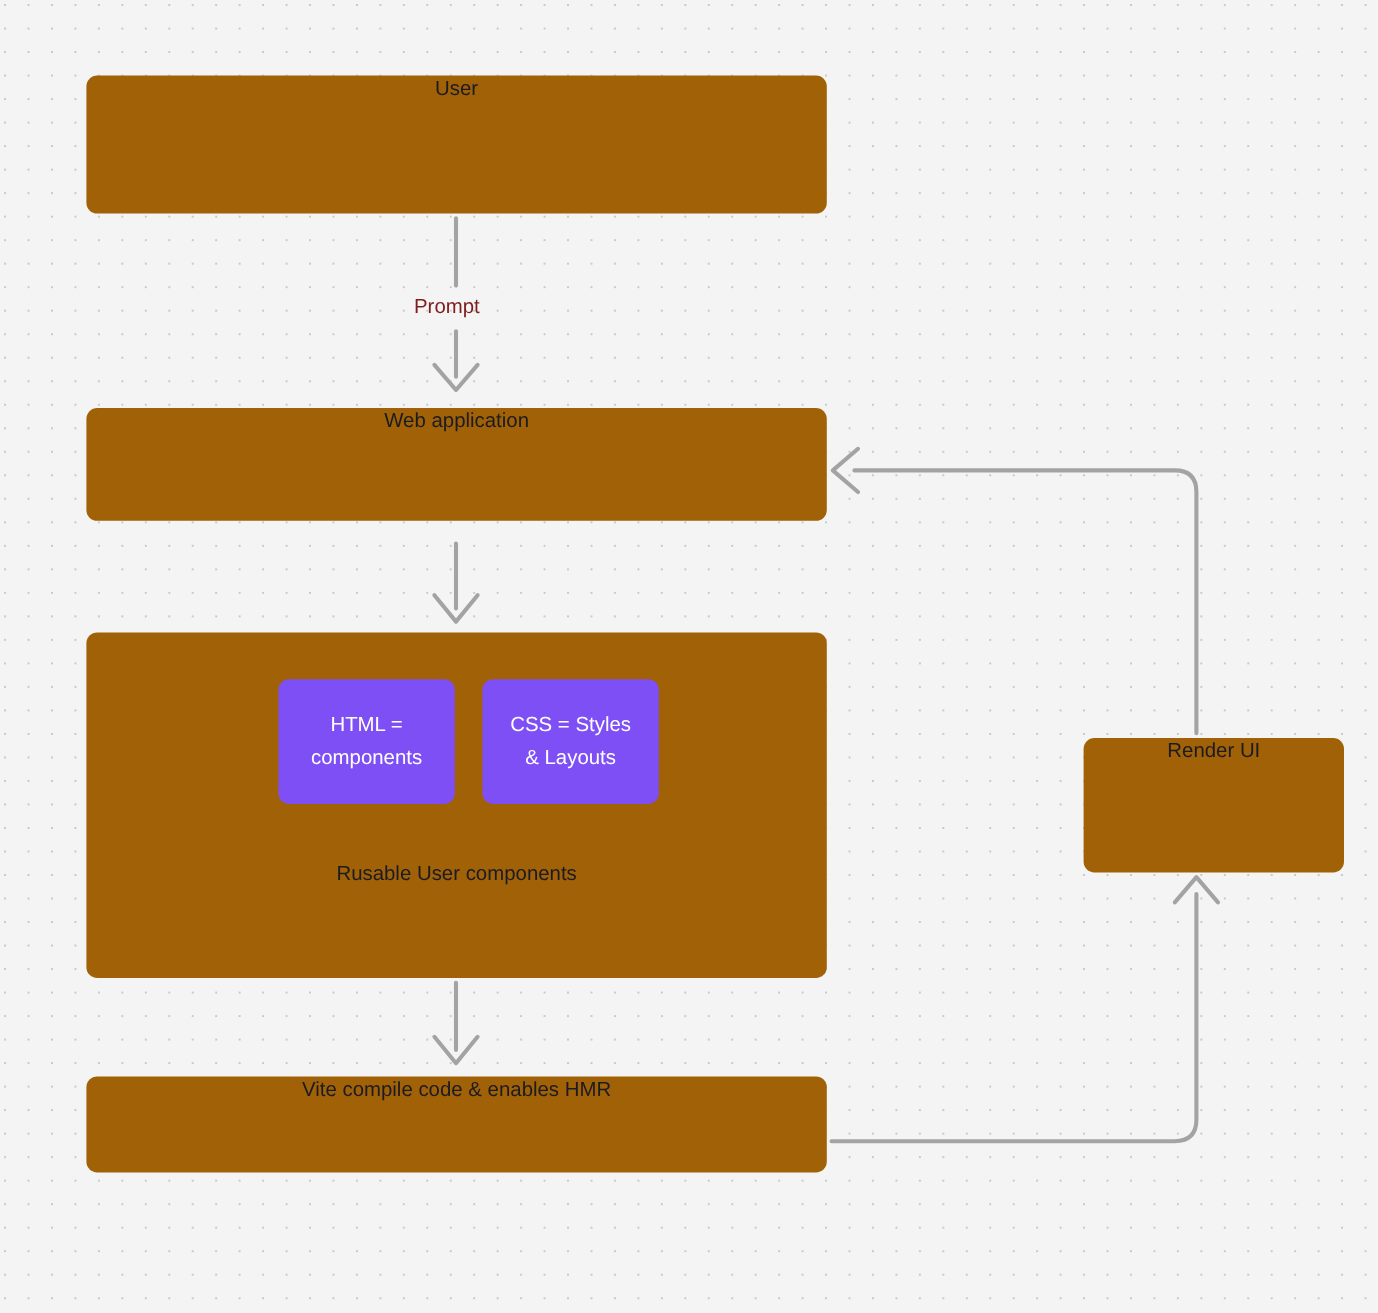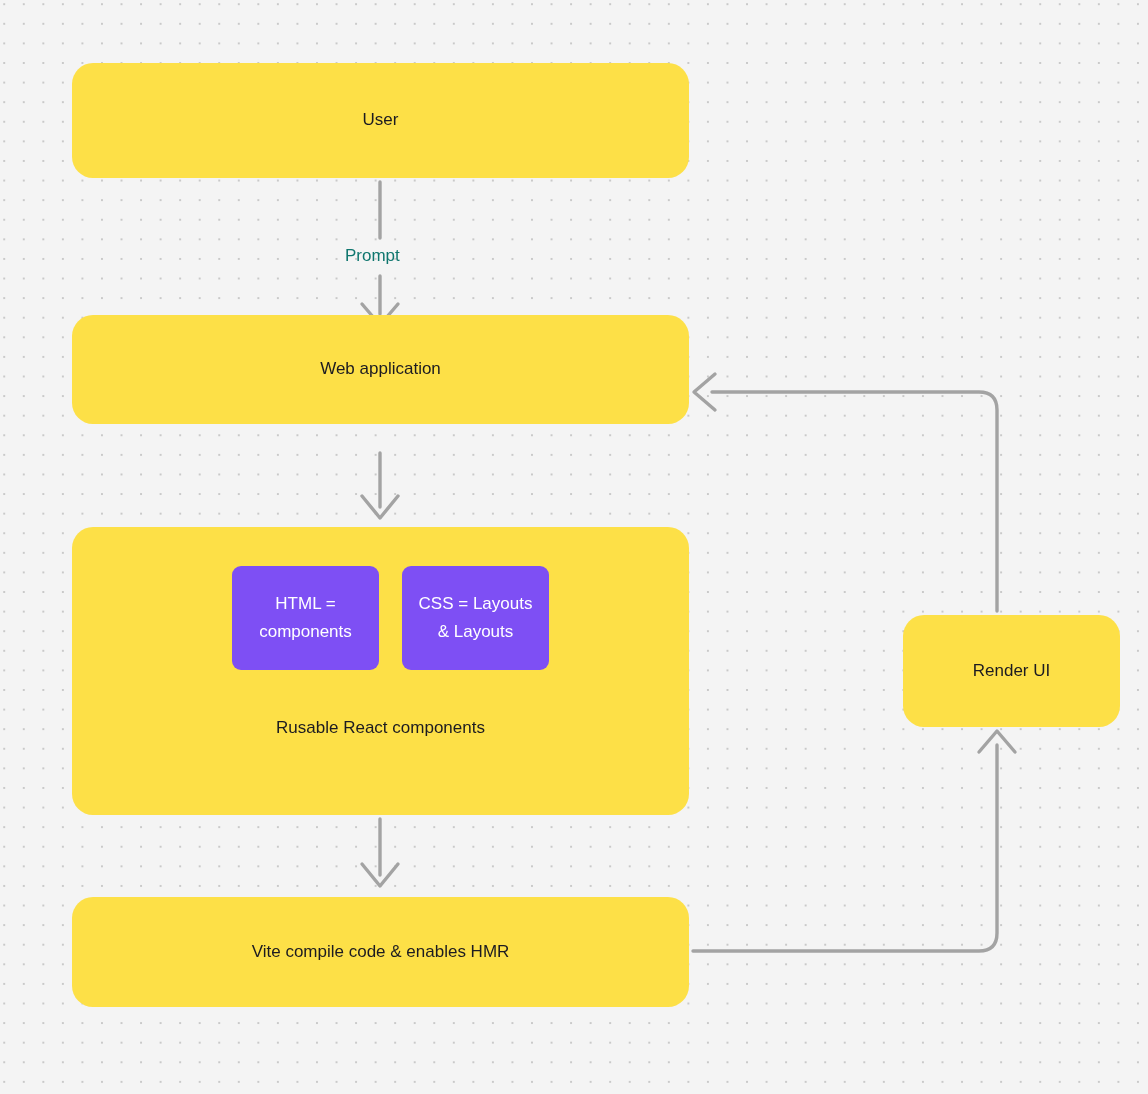--- a/index.html
+++ b/index.html
@@ -23,38 +23,38 @@
   #canvas {
     position: absolute;
     inset: 0;
     width: 1148px;
     height: 1094px;
   }
 
   
   .node {
     position: absolute;
-    background: #fde047;
-    border-radius: 21px;
+    background: #a16207;
+    border-radius: 9px;
     display: flex;
-    align-items: center;
+    align-items: flex-start;
     justify-content: center;
     color: #1c1b21;
     font-size: 17px;
     line-height: 1.35;
     text-align: center;
     z-index: 3;
   }
 
   
   #node-user          { left: 72px;  top: 63px;  width: 617px; height: 115px; }
-  #node-web-app       { left: 72px;  top: 315px; width: 617px; height: 109px; }
+  #node-web-app       { left: 72px;  top: 340px; width: 617px; height: 94px; }
   #node-components    { left: 72px;  top: 527px; width: 617px; height: 288px;
                         display: block; }
-  #node-vite          { left: 72px;  top: 897px; width: 617px; height: 110px; }
+  #node-vite          { left: 72px;  top: 897px; width: 617px; height: 80px; }
   #node-render-ui     { left: 903px; top: 615px; width: 217px; height: 112px; }
 
   
   .chips-row {
     position: absolute;
     left: 0;
     top: 39px;
     width: 100%;
     display: flex;
     justify-content: center;
@@ -84,21 +84,21 @@
     width: 100%;
     text-align: center;
     font-size: 17px;
     color: #1c1b21;
   }
 
   
   .edge-label {
     position: absolute;
     font-size: 17px;
-    color: #0f766e;
+    color: #7f1d1d;
     background: transparent;
     z-index: 4;
     white-space: nowrap;
     text-align: right;
   }
   #label-prompt { left: 345px; top: 246px; }
 
   
   #edges {
     position: absolute;
@@ -163,29 +163,29 @@
 
       <div class="chip">
         <span>
           <span>HTML =</span><br>
           <span>components</span>
         </span>
       </div>
 
       <div class="chip">
         <span>
-          <span>CSS = Layouts</span><br>
+          <span>CSS = Styles</span><br>
           <span>&amp; Layouts</span>
         </span>
       </div>
 
 
     </div>
 
-    <div class="components-caption">Rusable React components</div>
+    <div class="components-caption">Rusable User components</div>
   </div>
 
   <div class="node" id="node-vite">
     <span>Vite compile code &amp; enables HMR</span>
   </div>
 
   <div class="node" id="node-render-ui">
     <span>Render UI</span>
   </div>
 

